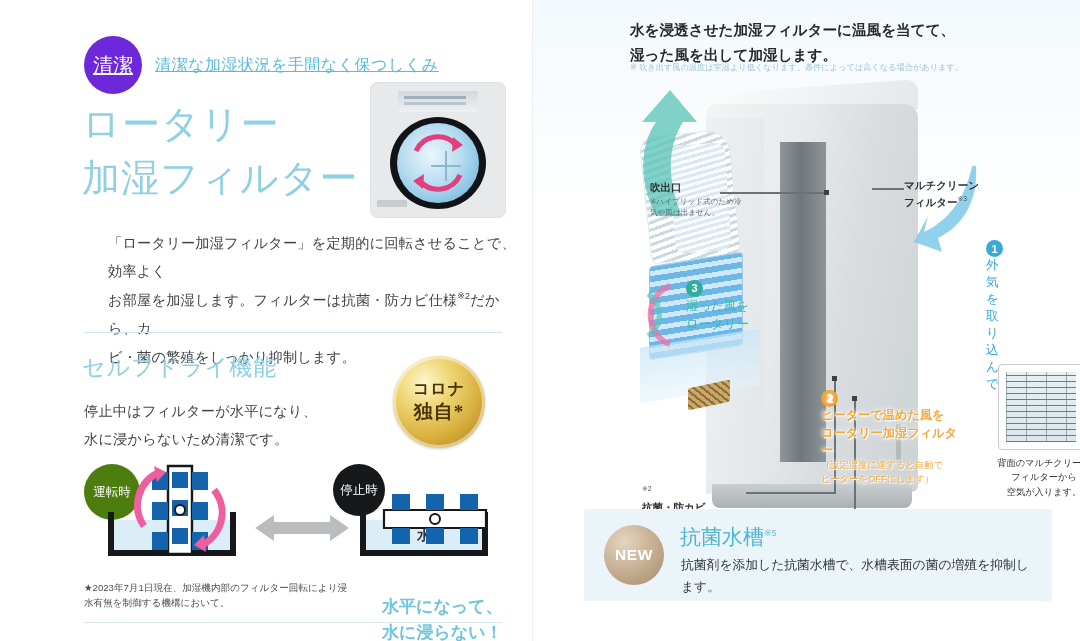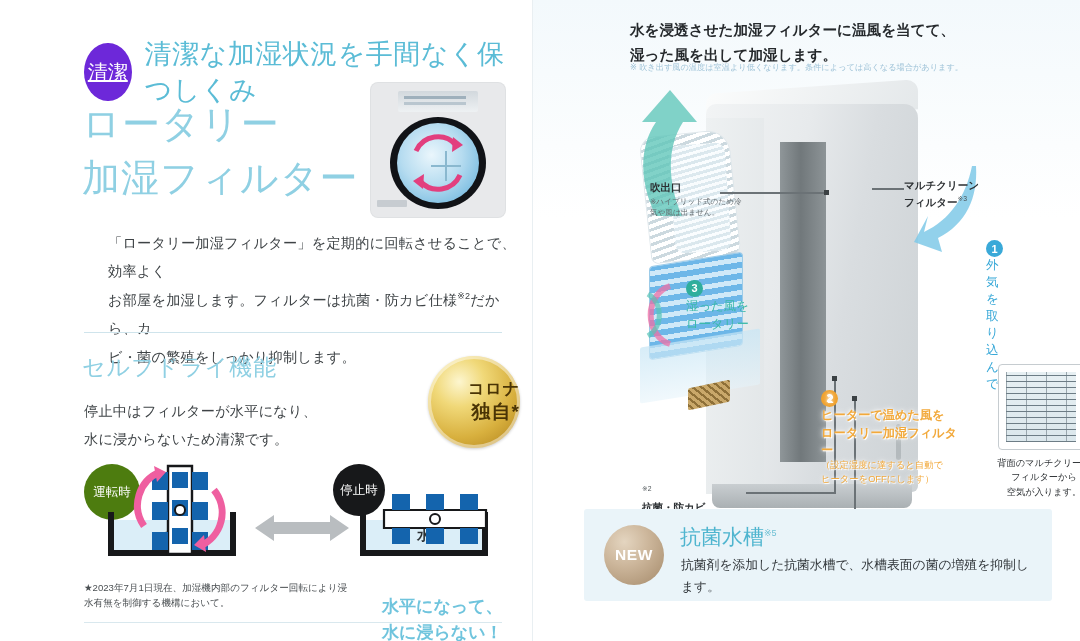--- a/index.html
+++ b/index.html
@@ -13,21 +13,21 @@
   
   .left-col { position: absolute; left: 0; top: 0; width: 532px; height: 641px; }
 
   .sec-head { position: absolute; left: 84px; top: 36px; display: flex; align-items: center; gap: 13px; }
   .chip {
     width: 58px; height: 58px; border-radius: 50%;
     background: #6d28d9; color: #fff;
     display: flex; align-items: center; justify-content: center;
     font-size: 20px; letter-spacing: 0px; font-weight: 400; text-decoration: underline;
   }
-  .sec-head-text { color: #5bbcd6; font-size: 27px; letter-spacing: .5px; font-weight: 500; }
+  .sec-head-text { color: #5bbcd6; font-size: 16px; letter-spacing: .5px; font-weight: 500; text-decoration: underline; }
 
   .big-title {
     position: absolute; left: 82px; top: 98px;
     color: #8fd0e3; font-size: 38px; line-height: 1.42;
     letter-spacing: 1px; font-weight: 400; width: 300px;
   }
 
   .photo-inset {
     position: absolute; left: 371px; top: 83px; width: 134px; height: 134px;
     border-radius: 7px; overflow: hidden; background: #e8e9eb;
@@ -70,25 +70,25 @@
   .sec2-title {
     position: absolute; left: 82px; top: 352px;
     color: #8fd0e3; font-size: 23px; letter-spacing: 1px; font-weight: 400;
   }
   .sec2-sub {
     position: absolute; left: 84px; top: 398px; width: 300px;
     color: #3e4346; font-size: 14.2px; line-height: 1.95; letter-spacing: .2px;
   }
 
   .gold-badge {
-    position: absolute; left: 428px; top: 356px; width: 92px; height: 92px; border-radius: 50%;
+    position: absolute; left: 393px; top: 356px; width: 92px; height: 92px; border-radius: 50%;
     background: radial-gradient(circle at 34% 28%, #fdf6cf 0%, #f0d878 28%, #d8b03e 62%, #b98c23 88%, #e8cd7c 100%);
     box-shadow: inset 0 0 0 3px rgba(255,255,255,.45), 0 1px 3px rgba(0,0,0,.2);
-    display: flex; flex-direction: column; align-items: flex-end; justify-content: center;
-    color: #4a3405; line-height: 1.3;
+    display: flex; flex-direction: column; align-items: center; justify-content: center;
+    color: #4a3405; line-height: 1.3; font-family: Liberation Serif, serif;
   }
   .gold-badge .g1 { font-size: 16px; font-weight: 700; letter-spacing: 1px; }
   .gold-badge .g2 { font-size: 19px; font-weight: 700; letter-spacing: 1px; }
 
   
   .sd { position: absolute; left: 84px; top: 452px; width: 430px; height: 110px; }
 
   .pill-pink {
     position: absolute; left: 0px; top: 12px; width: 56px; height: 56px; border-radius: 50%;
     background: #4d7c0f; color: #fff; font-size: 12.5px;

